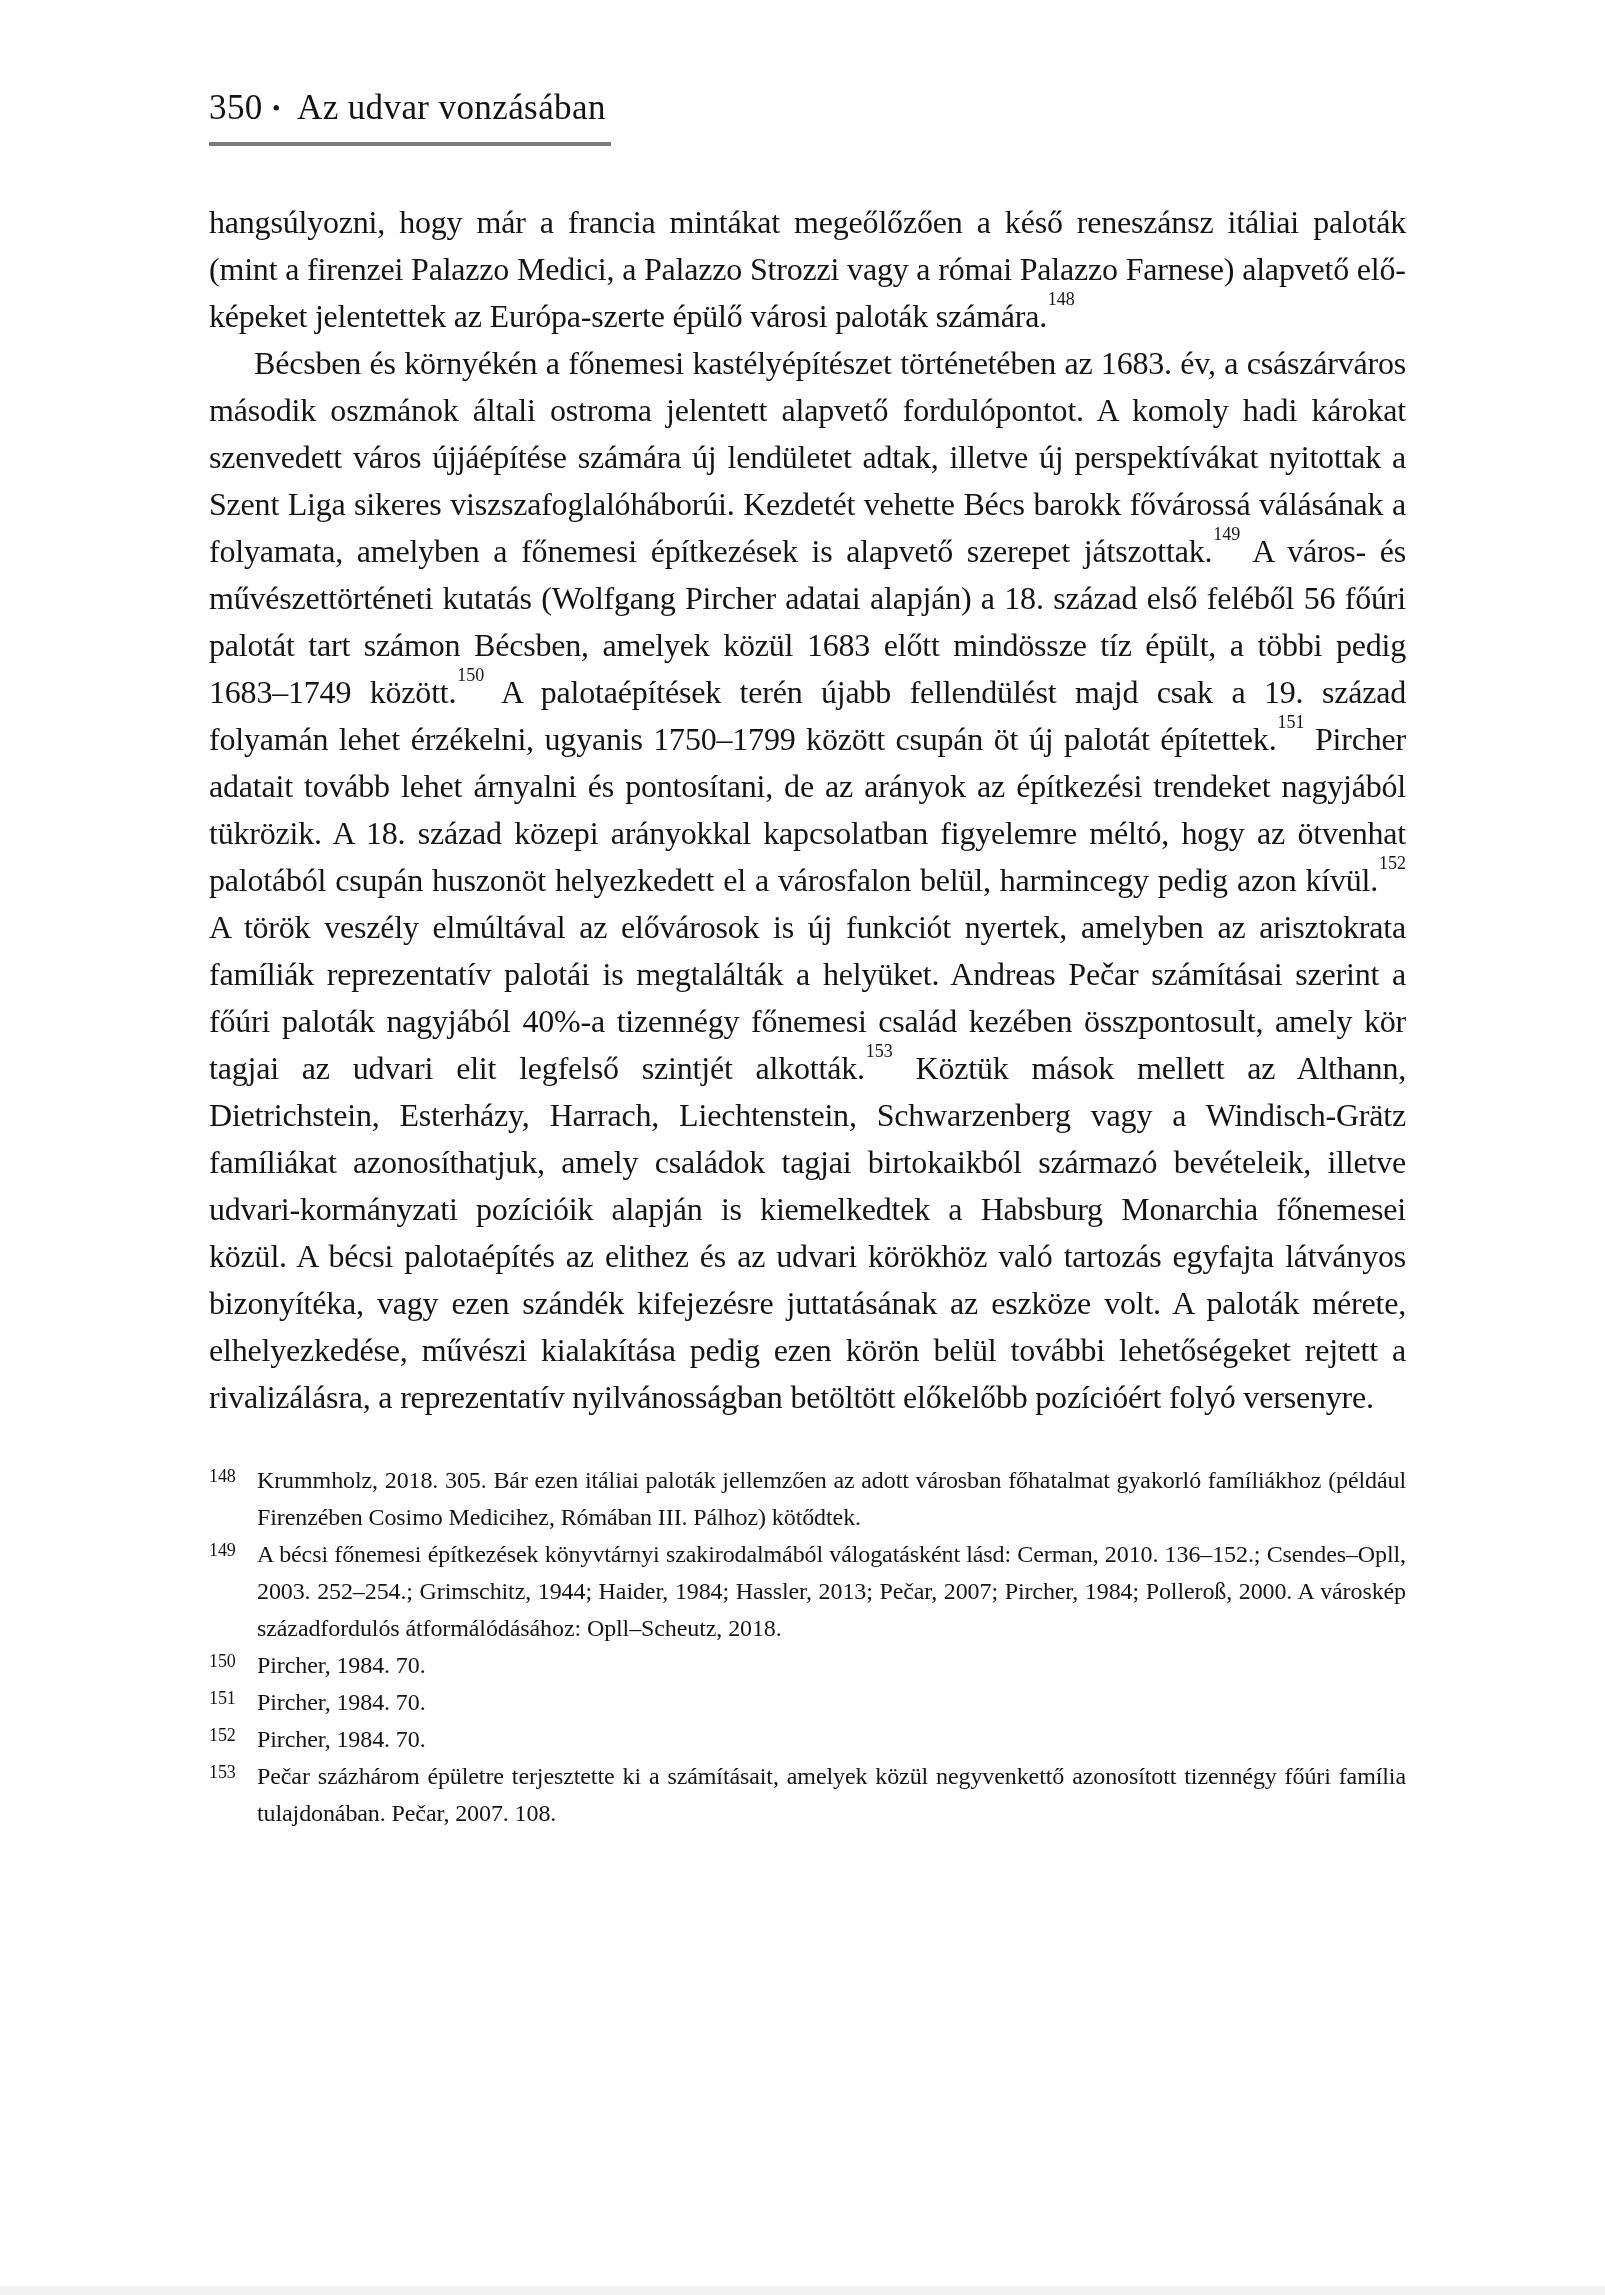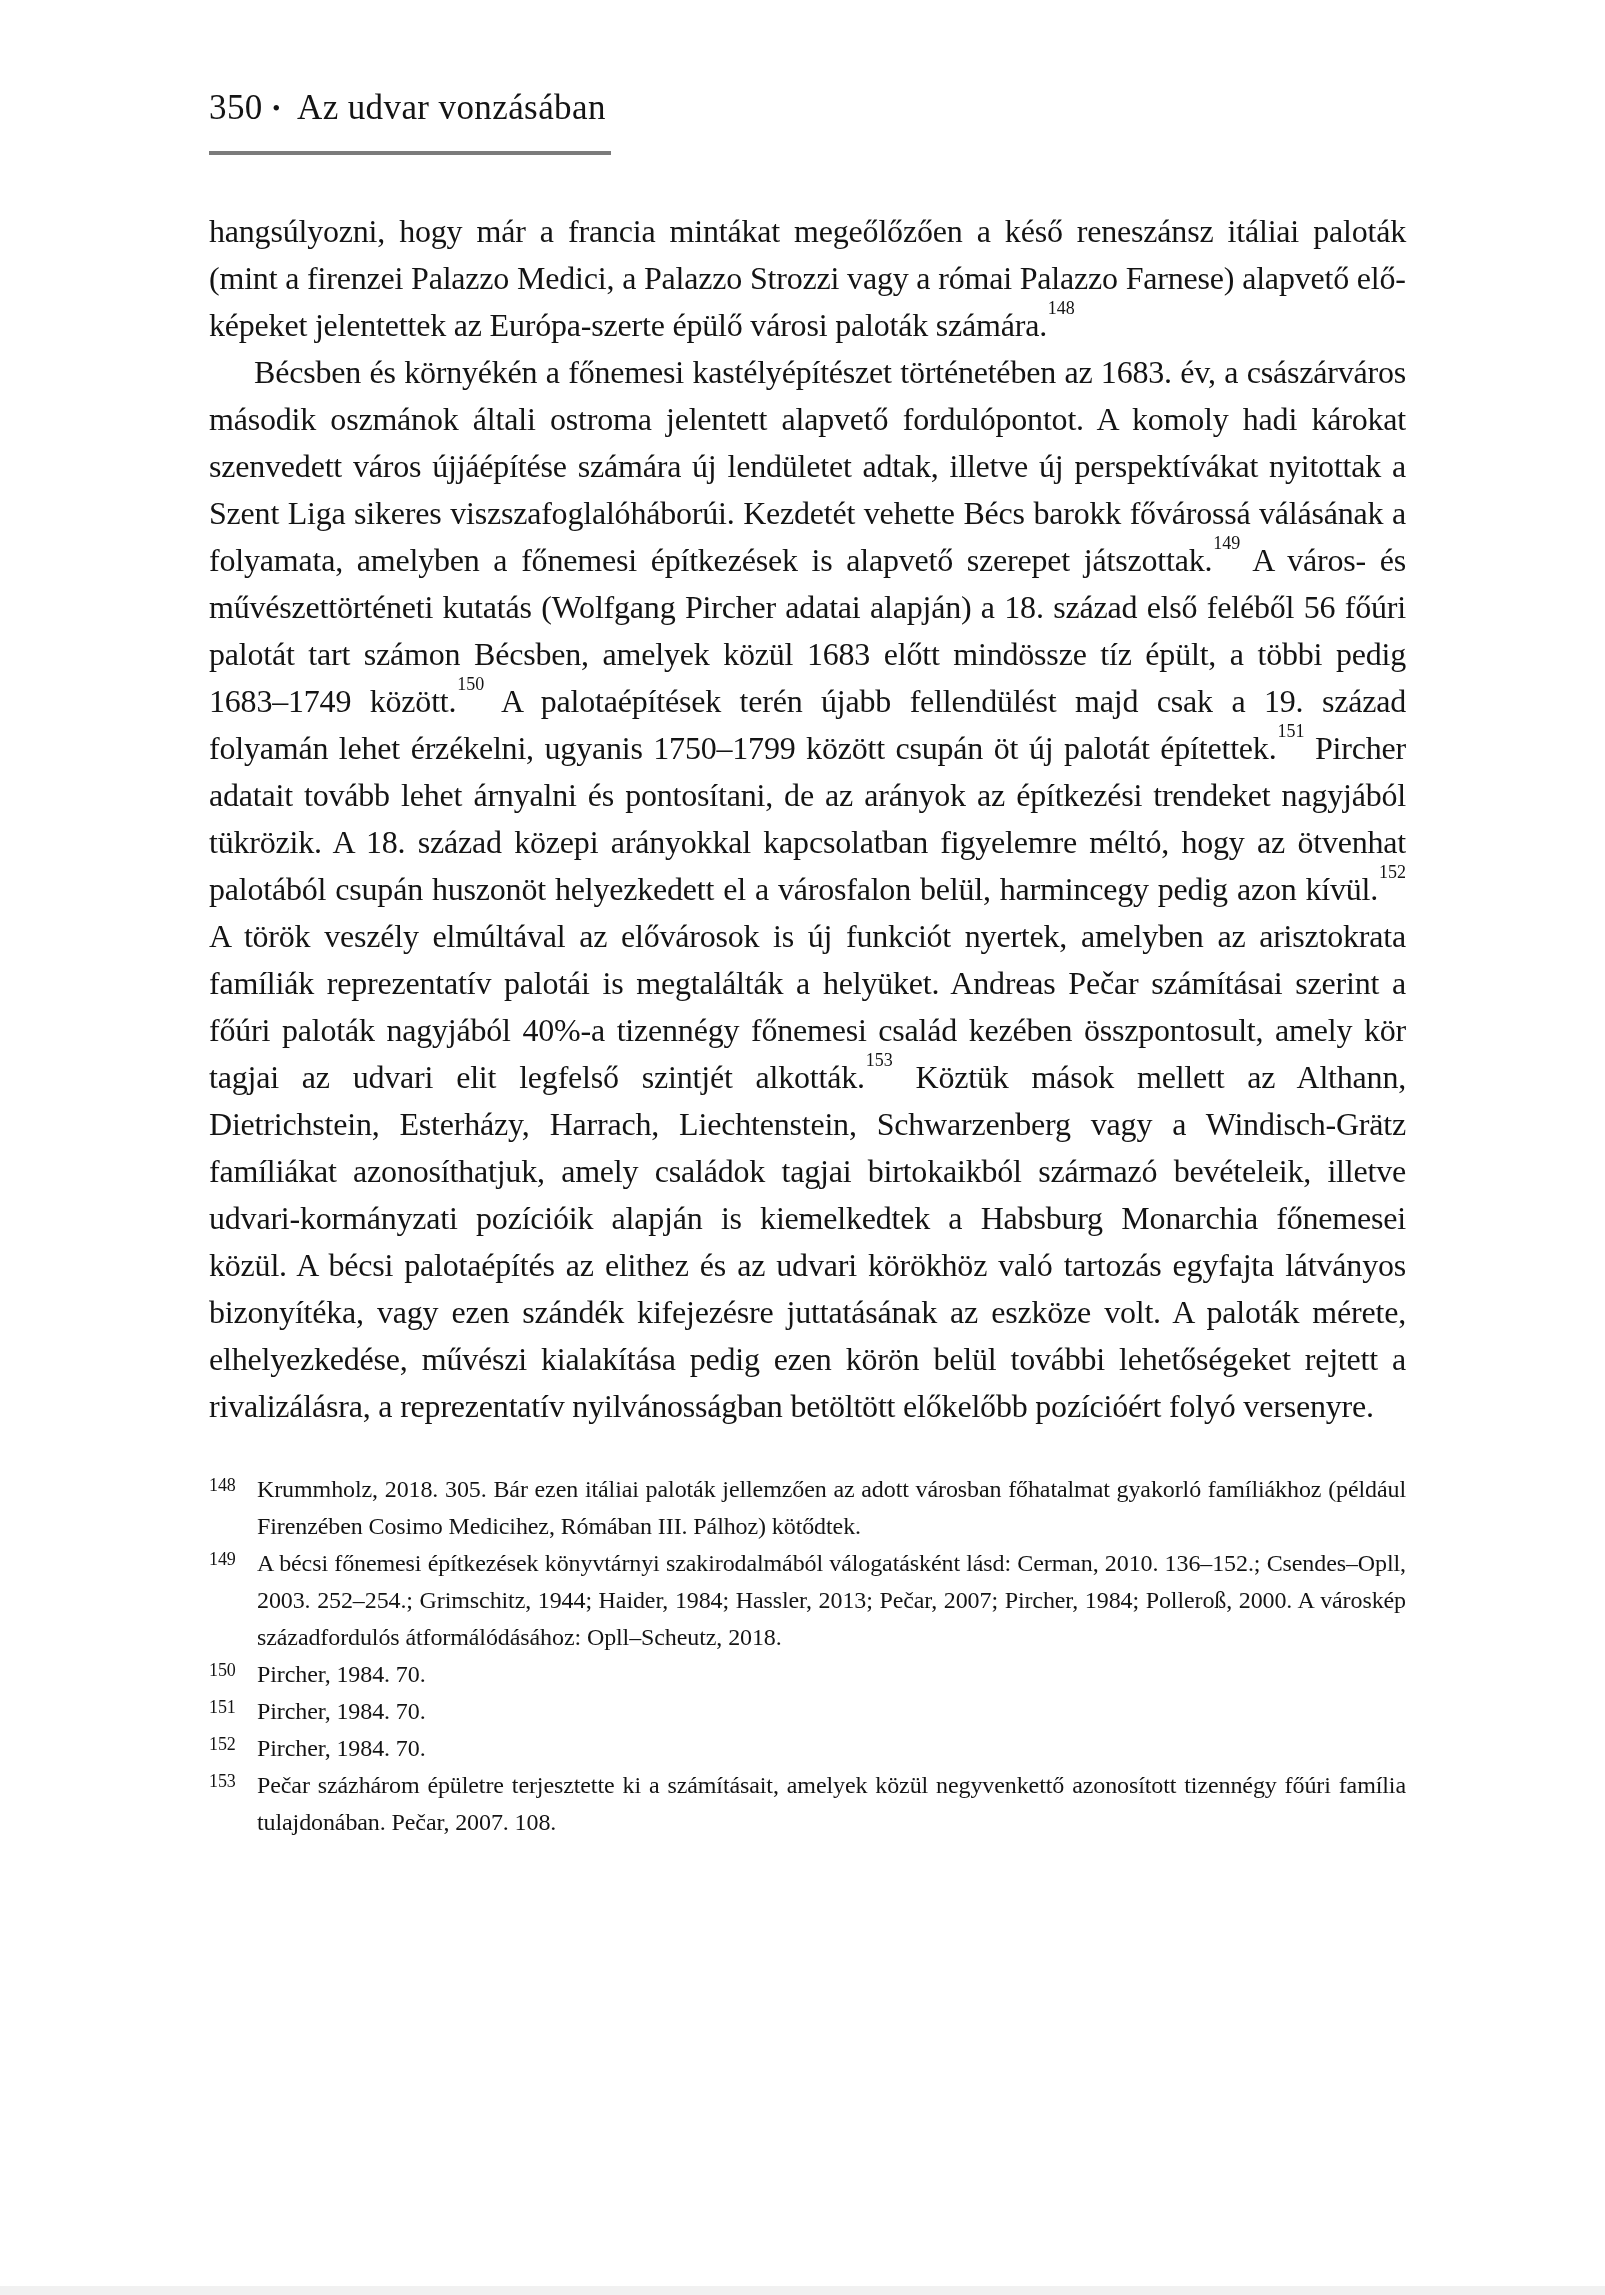--- a/index.html
+++ b/index.html
@@ -15,21 +15,21 @@
   }
   .content { margin: 0 199px 0 209px; }
 
   
   .page-header { padding-top: 89px; }
   .running-head {
     display: inline-block;
     font-size: 35px;
     line-height: 38px;
     letter-spacing: 0.4px;
-    padding-bottom: 23px;
+    padding-bottom: 14px;
     padding-right: 5.2px;
     border-bottom: 4.3px solid var(--rule-color, #7b7b7b);
     white-space: nowrap;
   }
   .running-head .bullet {
     font-size: 23px;
     margin: 0 16.3px 0 9.5px;
     vertical-align: 2.6px;
   }
 

